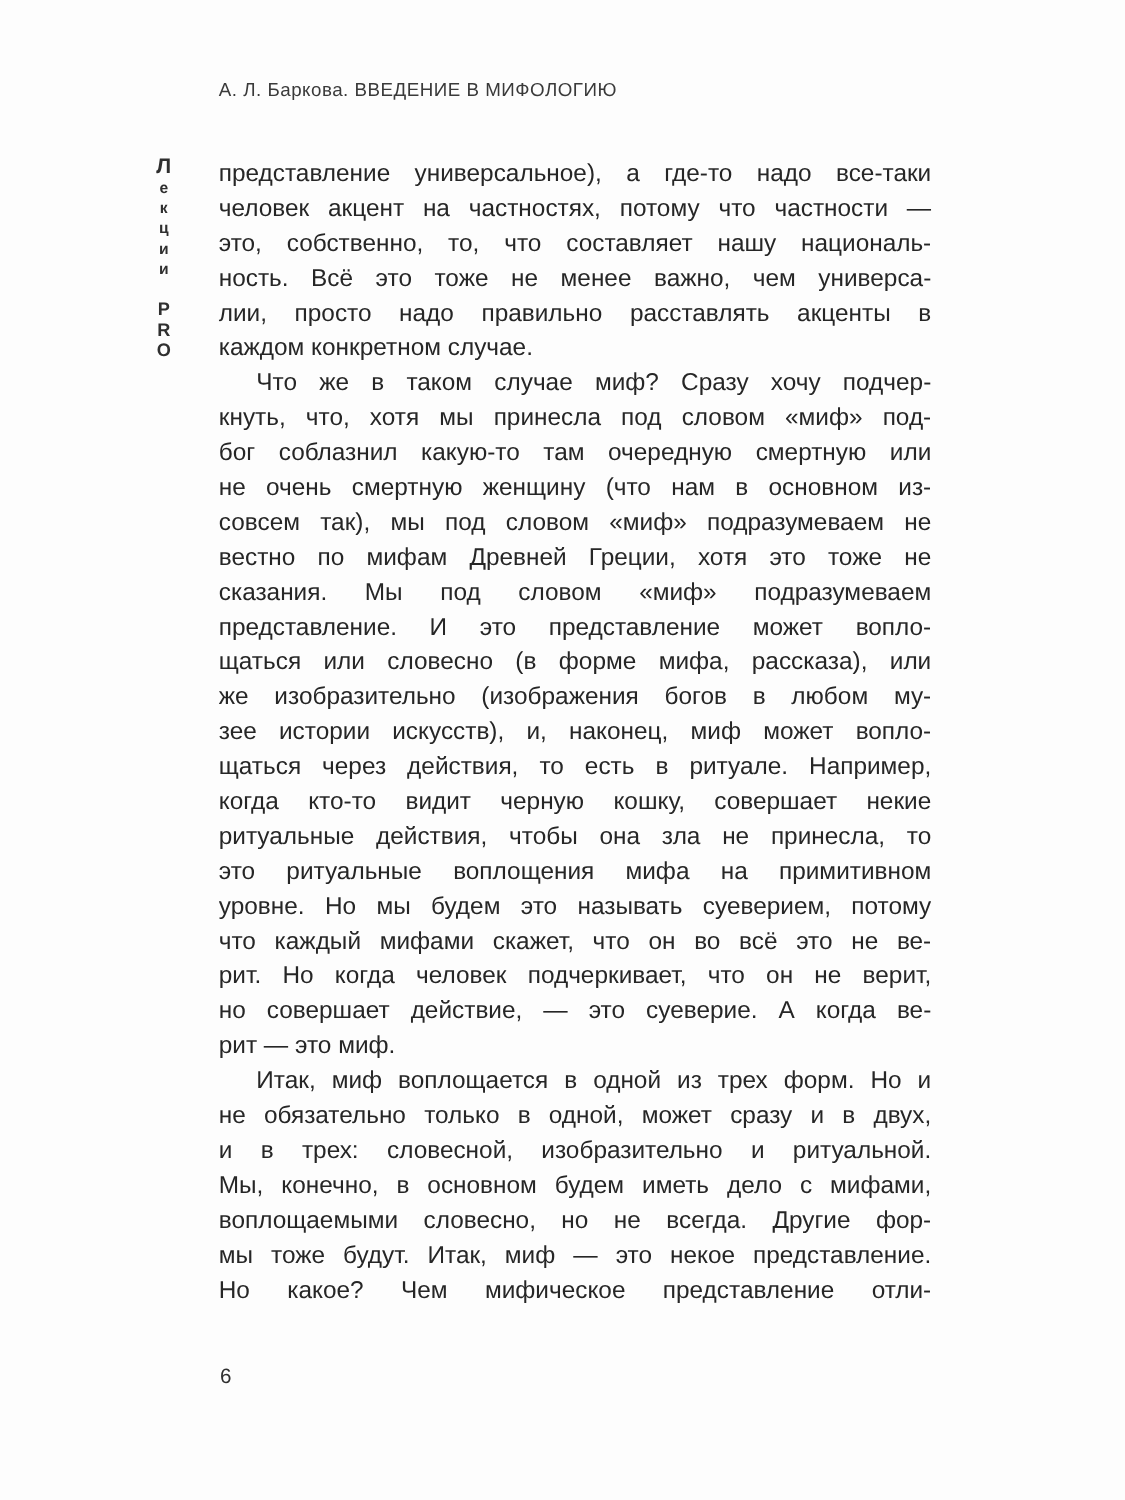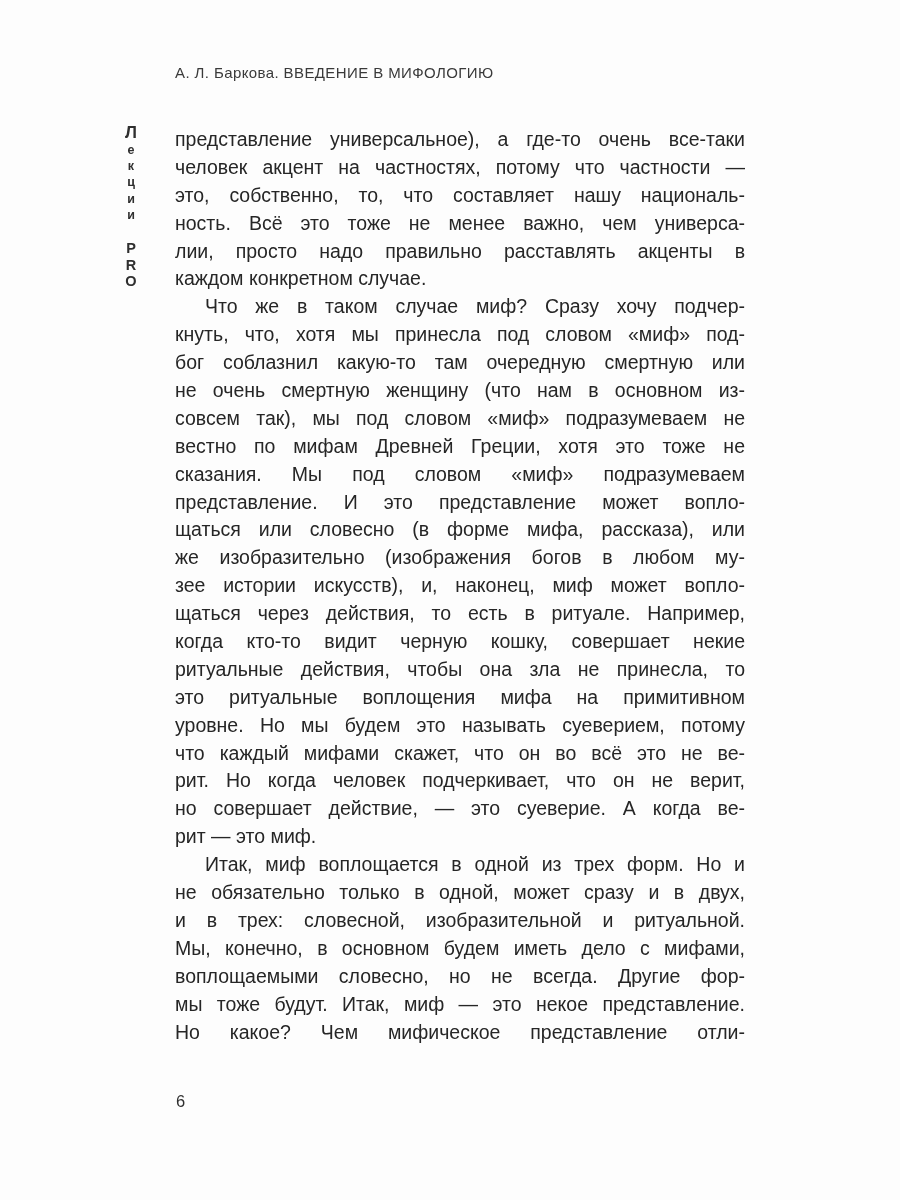--- a/index.html
+++ b/index.html
@@ -105,21 +105,21 @@
       <span class="letter">и</span>
       <span class="letter">и</span>
       <span class="gap"></span>
       <span class="letter latin">P</span>
       <span class="letter latin">R</span>
       <span class="letter latin">O</span>
     </div>
 
   <div class="body-text">
       <div>
-        <div class="text-line">представление универсальное), а где-то очень все-таки</div>
+        <div class="text-line">представление универсальное), а где-то надо все-таки</div>
         <div class="text-line">человек акцент на частностях, потому что частности —</div>
         <div class="text-line">это, собственно, то, что составляет нашу националь-</div>
         <div class="text-line">ность. Всё это тоже не менее важно, чем универса-</div>
         <div class="text-line">лии, просто надо правильно расставлять акценты в</div>
         <div class="text-line para-end">каждом конкретном случае.</div>
       </div>
       <div>
         <div class="text-line indented">Что же в таком случае миф? Сразу хочу подчер-</div>
         <div class="text-line">кнуть, что, хотя мы принесла под словом «миф» под-</div>
         <div class="text-line">бог соблазнил какую-то там очередную смертную или</div>
@@ -137,21 +137,21 @@
         <div class="text-line">это ритуальные воплощения мифа на примитивном</div>
         <div class="text-line">уровне. Но мы будем это называть суеверием, потому</div>
         <div class="text-line">что каждый мифами скажет, что он во всё это не ве-</div>
         <div class="text-line">рит. Но когда человек подчеркивает, что он не верит,</div>
         <div class="text-line">но совершает действие, — это суеверие. А когда ве-</div>
         <div class="text-line para-end">рит — это миф.</div>
       </div>
       <div>
         <div class="text-line indented">Итак, миф воплощается в одной из трех форм. Но и</div>
         <div class="text-line">не обязательно только в одной, может сразу и в двух,</div>
-        <div class="text-line">и в трех: словесной, изобразительной и ритуальной.</div>
+        <div class="text-line">и в трех: словесной, изобразительно и ритуальной.</div>
         <div class="text-line">Мы, конечно, в основном будем иметь дело с мифами,</div>
         <div class="text-line">воплощаемыми словесно, но не всегда. Другие фор-</div>
         <div class="text-line">мы тоже будут. Итак, миф — это некое представление.</div>
         <div class="text-line">Но какое? Чем мифическое представление отли-</div>
       </div>
     </div>
 
   <div class="page-number">6</div>
 
 </div>

